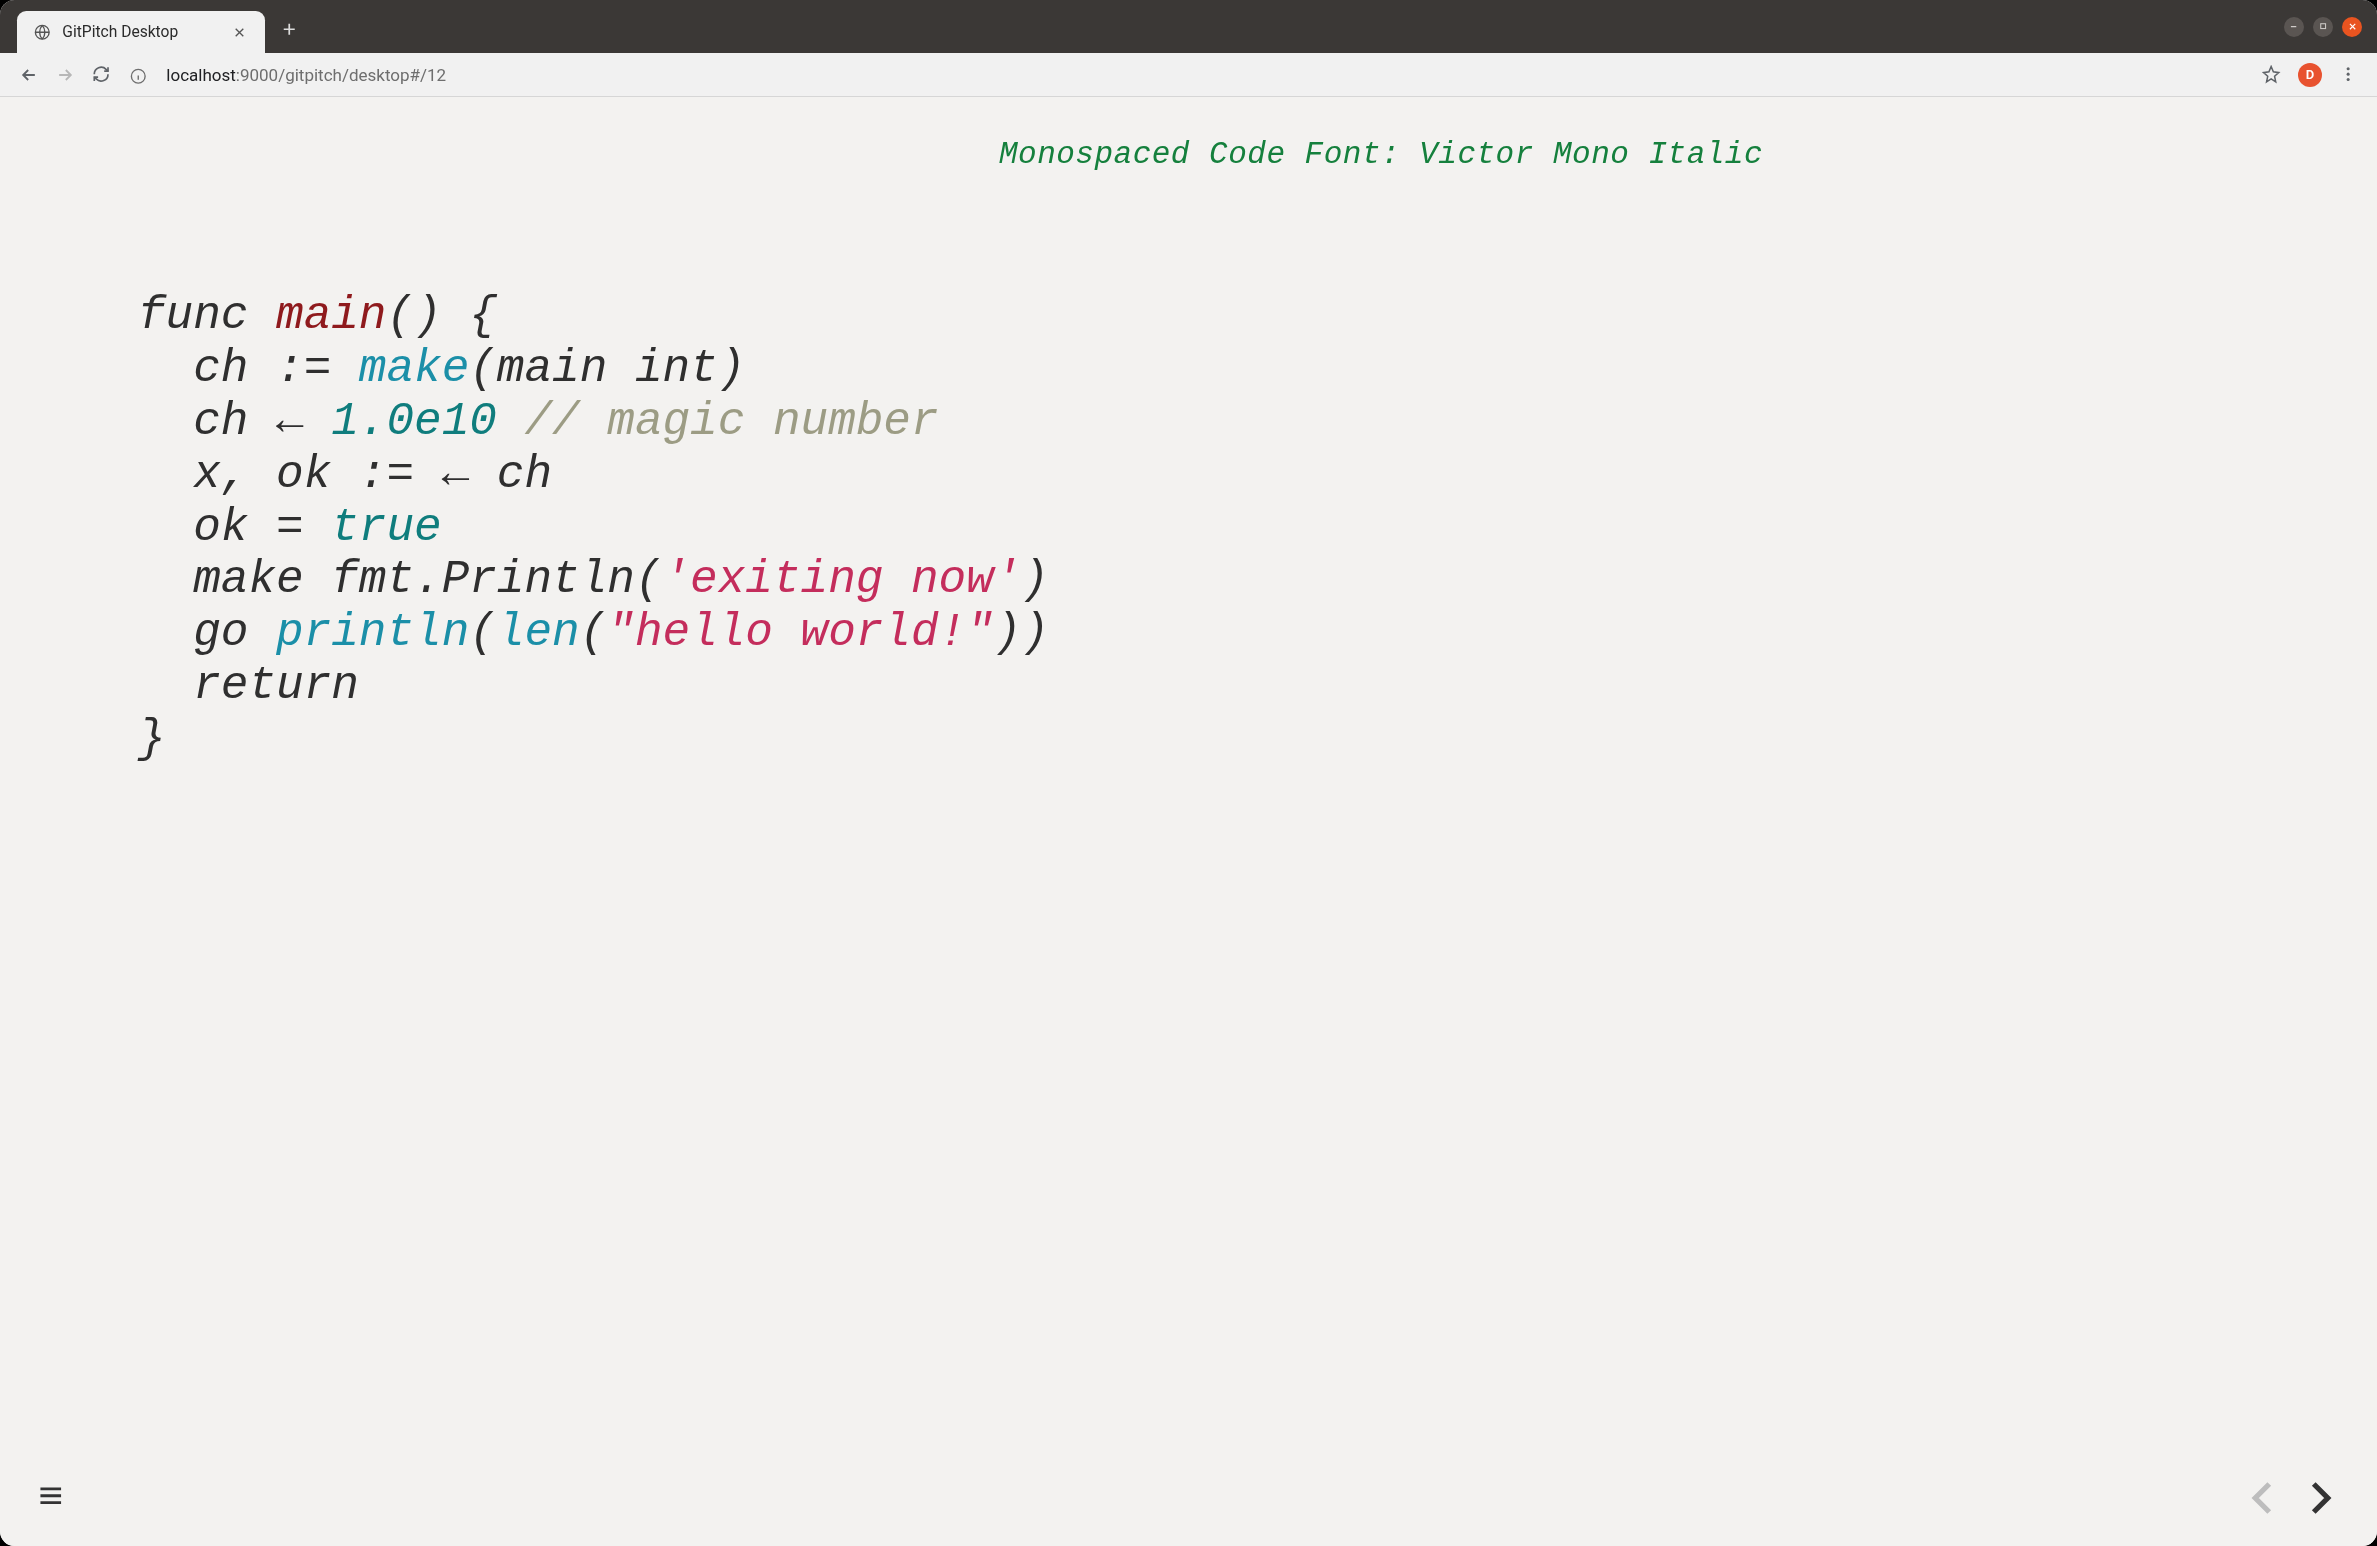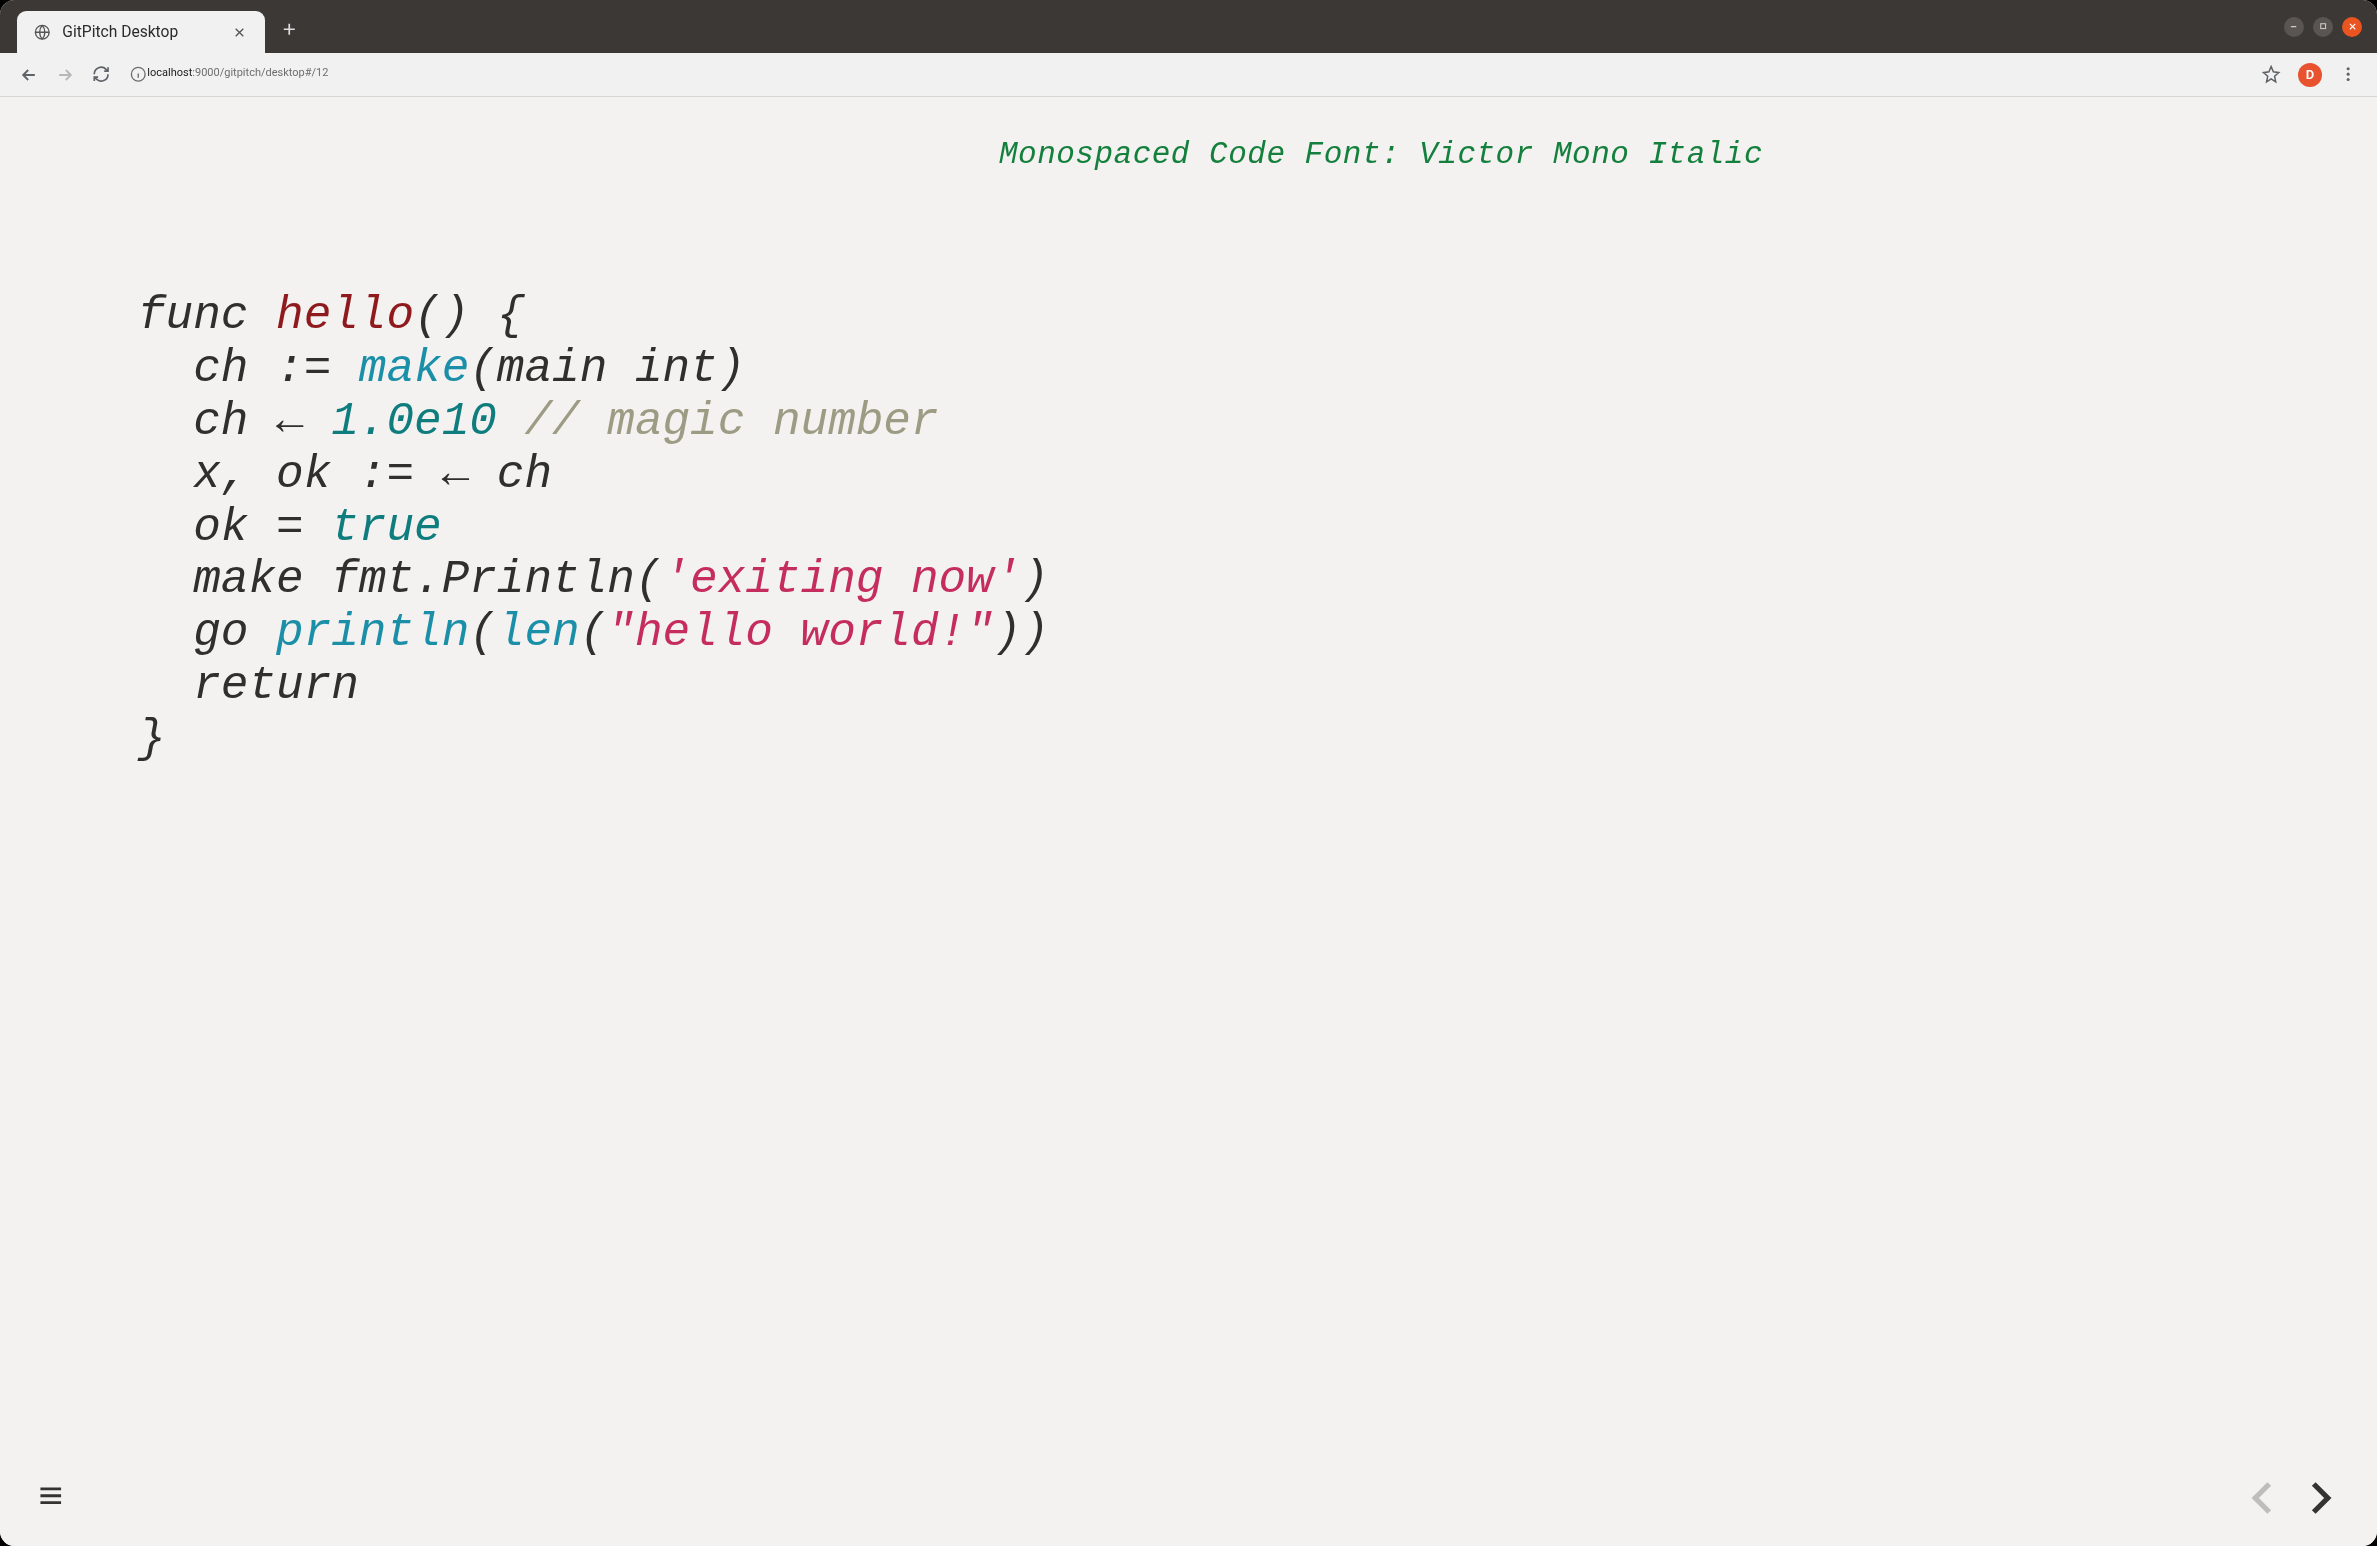--- a/index.html
+++ b/index.html
@@ -77,22 +77,22 @@
   }
   .tbtn {
     width:31px; height:31px; border-radius:50%;
     display:flex; align-items:center; justify-content:center;
     color:#5f6368;
   }
   .tbtn.disabled { color:#b7b7b7; }
   .url-host { color:#202124; }
   .url-path { color:#6e6e6e; }
   .omnibox {
-    flex:1; display:flex; align-items:flex-start; gap:1px;
-    font-size:11px; color:#6e6e6e;
+    flex:1; display:flex; align-items:flex-end; gap:20px;
+    font-size:17px; color:#6e6e6e;
     padding-left:7.3px;
   }
   .omnibox .info-icon { color:#6e6e6e; }
   .right-icons { display:flex; align-items:center; gap:11px; margin-left:7.3px; }
   .avatar {
     width:24px; height:24px; border-radius:50%;
     background:#e8522f; color:#fff;
     display:flex; align-items:center; justify-content:center;
     font-size:13px; font-weight:600;
   }
@@ -235,21 +235,21 @@
             <circle cx="12" cy="19" r="2"></circle>
         </svg>
       </div>
     </div>
   </div>
 
   <div class="viewport">
 
     <div class="slide-title">Monospaced Code Font: Victor Mono Italic</div>
 
-    <pre class="code-block"><span class="tok-kw">func </span><span class="tok-fn">hello</span><span class="tok-kw">() {</span>
+    <pre class="code-block"><span class="tok-kw">func </span><span class="tok-fn">main</span><span class="tok-kw">() {</span>
 <span class="tok-kw">  ch := </span><span class="tok-bi">make</span><span class="tok-kw">(main int)</span>
 <span class="tok-kw">  ch ← </span><span class="tok-num">1.0e10</span><span> </span><span class="tok-cmt">// magic number</span>
 <span class="tok-kw">  x, ok := ← ch</span>
 <span class="tok-kw">  ok = </span><span class="tok-true">true</span>
 <span class="tok-kw">  make fmt.Println(</span><span class="tok-str">'exiting now'</span><span class="tok-kw">)</span>
 <span class="tok-kw">  go </span><span class="tok-bi">println</span><span class="tok-kw">(</span><span class="tok-bi">len</span><span class="tok-kw">(</span><span class="tok-str">"hello world!"</span><span class="tok-kw">))</span>
 <span class="tok-kw">  return</span>
 <span class="tok-kw">}</span></pre>
 
     <div class="slide-hamburger">

